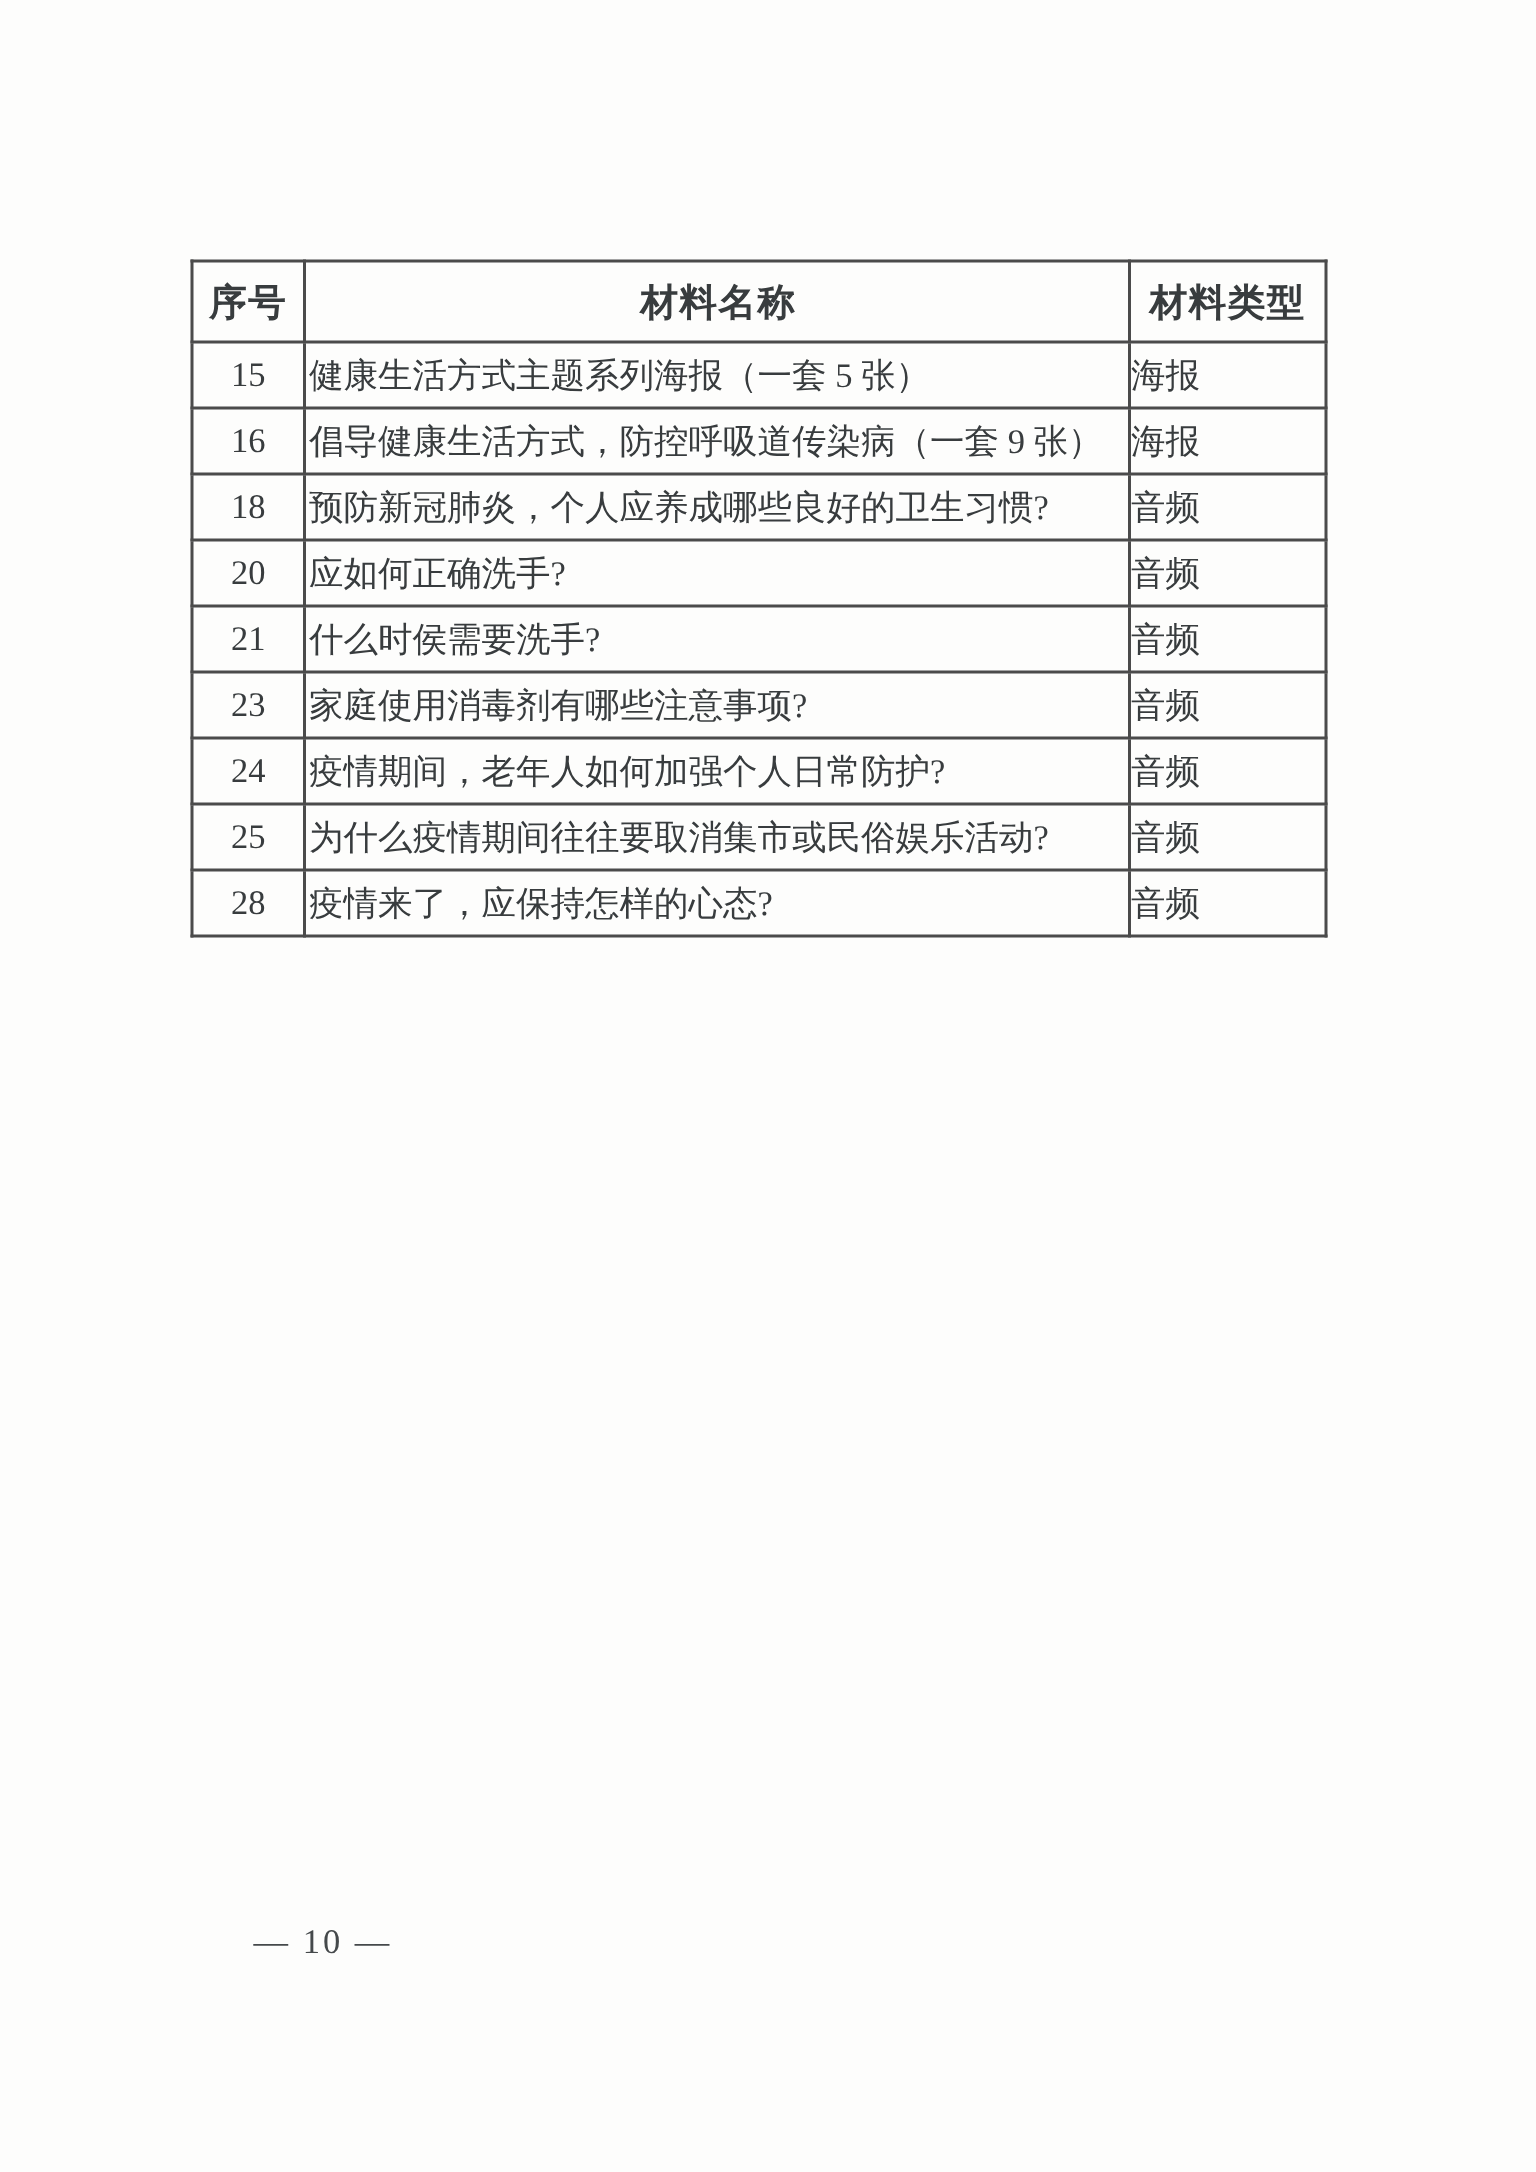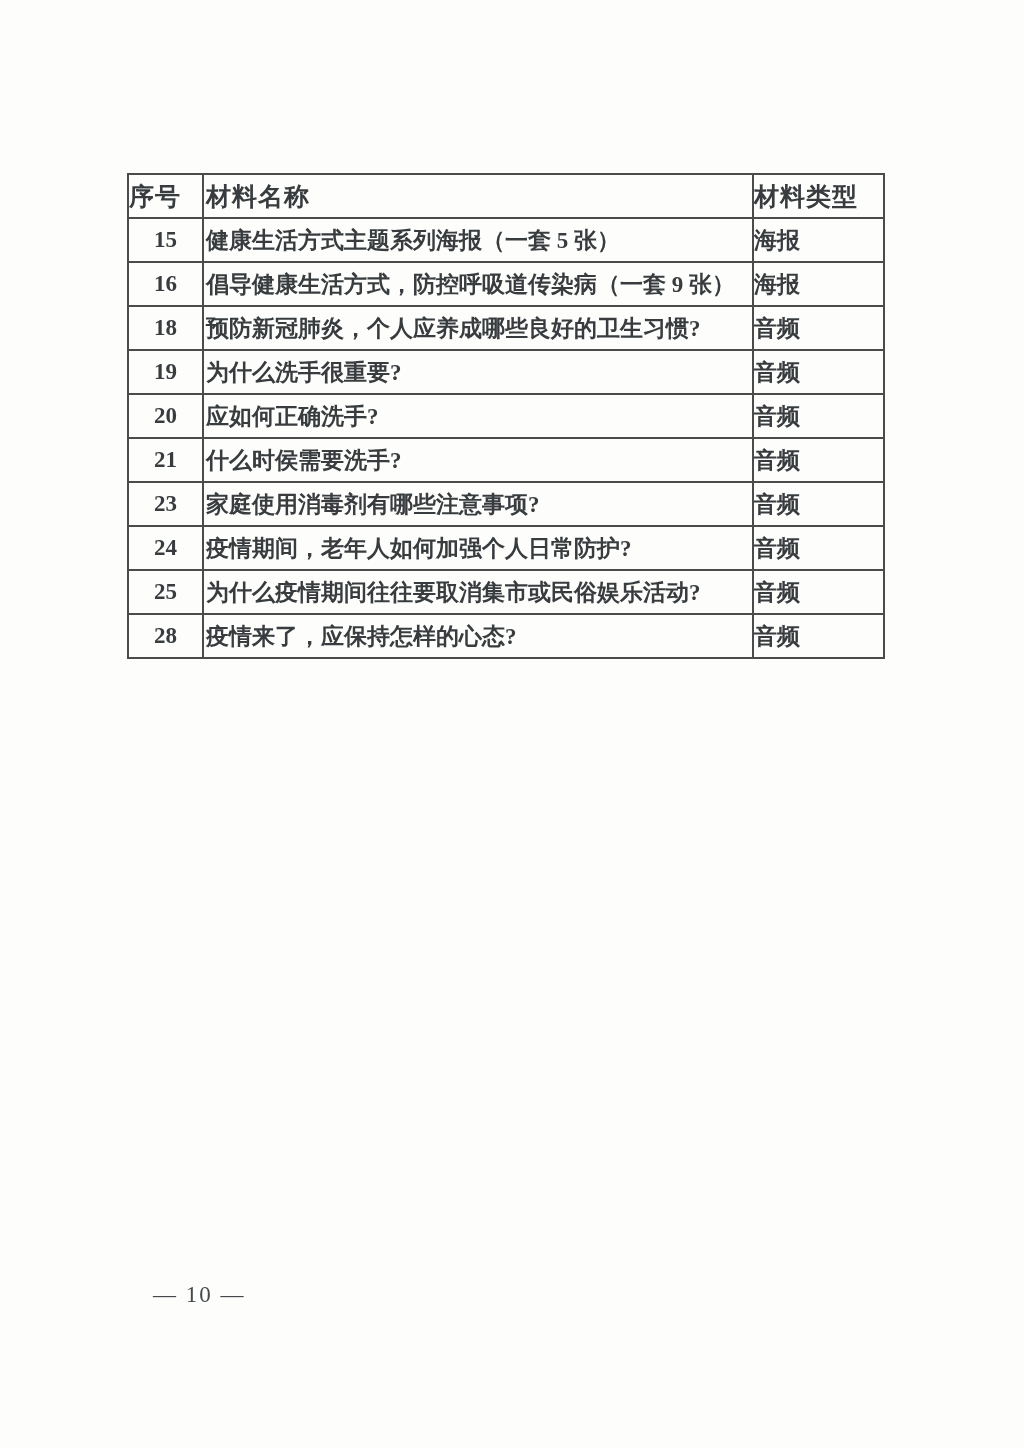--- a/index.html
+++ b/index.html
@@ -22,41 +22,40 @@
     top: 173px;
     width: 756px;
     border-collapse: collapse;
     table-layout: fixed;
   }
   .materials-table th,
   .materials-table td {
     border: 2px solid #4b4b4b;
     overflow: hidden;
     white-space: nowrap;
-    font-weight: bold;
   }
   .materials-table thead th {
-    height: 44px;
+    height: 54px;
     font-size: 25px;
     font-weight: 600;
-    text-align: left;
+    text-align: center;
     vertical-align: middle;
     letter-spacing: 1px;
   }
   .materials-table tbody td {
     height: 44px;
     font-size: 23px;
     vertical-align: middle;
   }
   .col-no   { width: 75px;  text-align: center; }
   .col-name { width: 550px; text-align: left; padding-left: 2px; }
   .col-type { width: 131px; text-align: left; }
   .page-footer {
     position: absolute;
-    left: 153px;
+    left: 169px;
     top: 1282px;
     font-size: 23px;
     color: #45494b;
     letter-spacing: 2px;
   }
 </style>
 </head>
 <body>
 
 <div class="page">
@@ -84,25 +83,20 @@
           <td class="col-no">16</td>
           <td class="col-name">倡导健康生活方式，防控呼吸道传染病（一套 9 张）</td>
           <td class="col-type">海报</td>
         </tr>
         <tr>
           <td class="col-no">18</td>
           <td class="col-name">预防新冠肺炎，个人应养成哪些良好的卫生习惯?</td>
           <td class="col-type">音频</td>
         </tr>
         <tr>
-          <td class="col-no">19</td>
-          <td class="col-name">为什么洗手很重要?</td>
-          <td class="col-type">音频</td>
-        </tr>
-        <tr>
           <td class="col-no">20</td>
           <td class="col-name">应如何正确洗手?</td>
           <td class="col-type">音频</td>
         </tr>
         <tr>
           <td class="col-no">21</td>
           <td class="col-name">什么时侯需要洗手?</td>
           <td class="col-type">音频</td>
         </tr>
         <tr>

